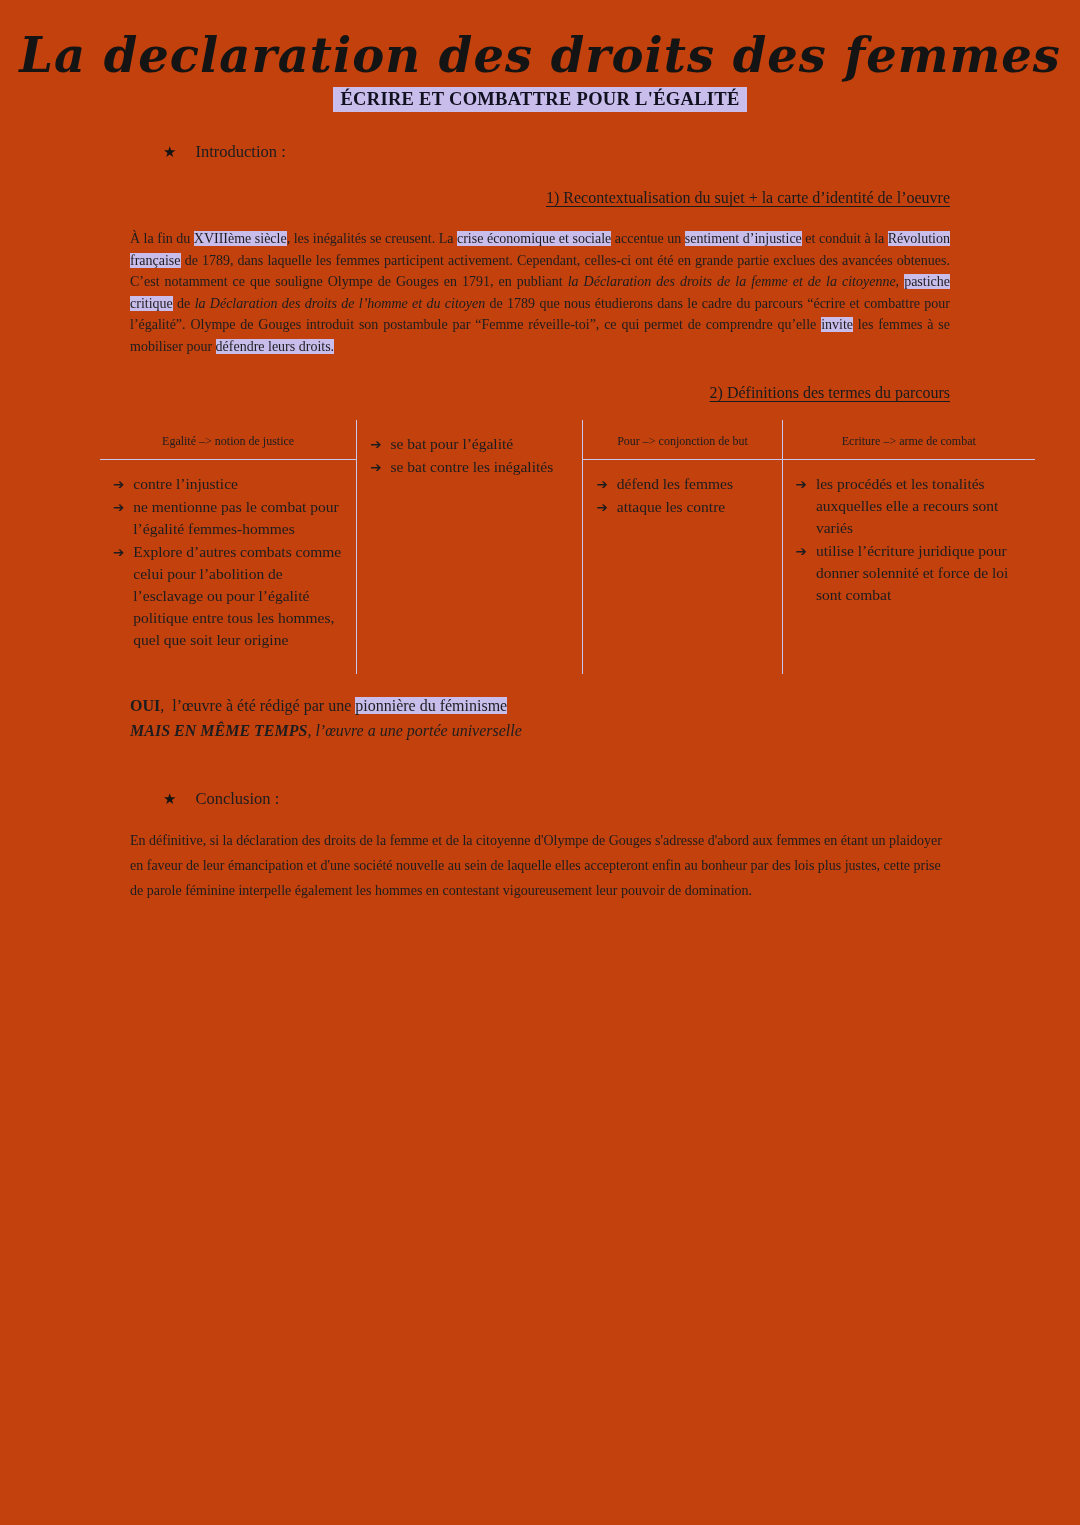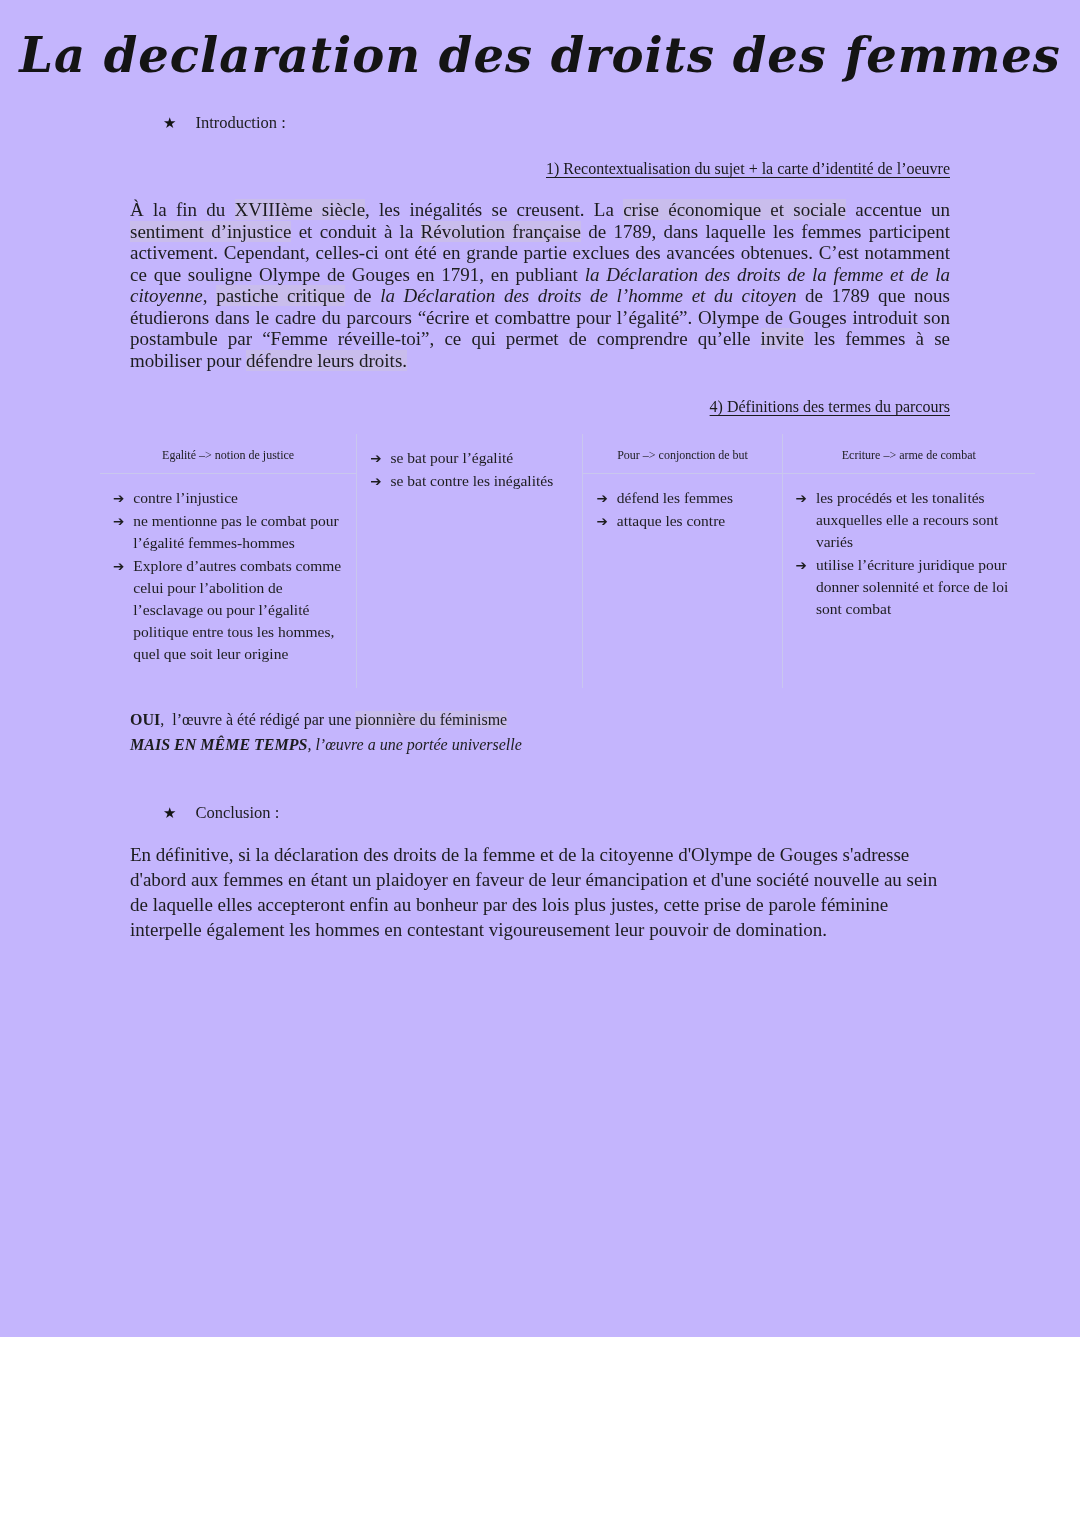--- a/index.html
+++ b/index.html
@@ -1,41 +1,41 @@
 <!DOCTYPE html>
 <html style="--hl: #c9bdec; --line: #c9c7ee;"><head>
 <meta charset="utf-8">
 <style>
   :root { --hl:#c9bdec; --line:#c9c7ee; }
   * { margin:0; padding:0; box-sizing:border-box; }
   html,body { background:#ffffff; }
   body { width:1080px; height:1525px; position:relative; }
   .page {
-    width:1080px; height:1337px; background:#c4b5fd; overflow:hidden;
+    width:1080px; height:1525px; background:#c2410c; overflow:hidden;
     font-family:"Liberation Serif", serif; color:#1d1d1f;
   }
   header { padding-top:28px; text-align:center; }
   .title {
     font-family:"DejaVu Serif", serif; font-style:italic; font-weight:700;
     font-size:48px; line-height:1.15; color:#141414; letter-spacing:1px;
   }
   .subtitle-row { margin-top:4px; }
   .subtitle {
     display:inline-block; background:var(--hl); color:#10101e;
     font-weight:700; font-size:18.5px; line-height:1.25; padding:1px 7px;
     letter-spacing:0.3px;
   }
   .content { margin:0 130px; width:820px; }
   .star-line { margin:30px 0 0 33px; font-size:16.5px; display:flex; align-items:center; gap:19px; }
   .star { font-family:"DejaVu Sans", sans-serif; font-size:15px; color:#141414; }
   .sec-heading {
     margin-top:27px; font-size:16px; color:#1a1a1c;
     text-decoration:underline; text-underline-offset:3px;text-align:right;
   }
-  .para { margin-top:21px; font-size:19px; line-height:21.5px; text-align:justify; }
+  .para { margin-top:21px; font-size:14px; line-height:21.5px; text-align:justify; }
   .para .hl, .hl { background:var(--hl); }
   .it { font-style:italic; }
   .b  { font-weight:700; }
   
   .ov-table { display:flex; width:935px; margin:18px 0 0 -30px; }
   .ov-col { min-height:228px; }
   .ov-col.c1 { width:27.4%; }
   .ov-col.c2 { width:24.2%; }
   .ov-col.c3 { width:21.3%; }
   .ov-col.c4 { width:27.1%; }
@@ -51,34 +51,37 @@
   .plan-line.second { margin-top:2px;font-style:italic; }
   .star-line.conclusion { margin-top:47px; }
   .para.conclusion-text { text-align:left; line-height:25px; margin-top:19px; }
 </style>
 </head>
 <body>
 
 <div class="page">
   <header>
     <h1 class="title">La declaration des droits des femmes</h1>
+    <div class="subtitle-row">
+      <span class="subtitle">ÉCRIRE ET COMBATTRE POUR L'ÉGALITÉ</span>
+    </div>
   </header>
 
   <div class="content">
 
     <div class="star-line">
       <span class="star">★</span>
       <span>Introduction :</span>
     </div>
 
     <div class="sec-heading">1) Recontextualisation du sujet + la carte d’identité de l’oeuvre</div>
 
     <p class="para"><span>À la fin du </span><span class="hl">XVIIIème siècle</span><span>, les inégalités se creusent. La </span><span class="hl">crise économique et sociale</span><span> accentue un </span><span class="hl">sentiment d’injustice</span><span> et conduit à la </span><span class="hl">Révolution française</span><span> de 1789, dans laquelle les femmes participent activement. Cependant, celles-ci ont été en grande partie exclues des avancées obtenues. C’est notamment ce que souligne Olympe de Gouges en 1791, en publiant </span><span class="it">la Déclaration des droits de la femme et de la citoyenne</span><span>, </span><span class="hl">pastiche critique</span><span> de </span><span class="it">la Déclaration des droits de l’homme et du citoyen</span><span> de 1789 que nous étudierons dans le cadre du parcours “écrire et combattre pour l’égalité”. Olympe de Gouges introduit son postambule par “Femme réveille-toi”, ce qui permet de comprendre qu’elle </span><span class="hl">invite</span><span> les femmes à se mobiliser pour </span><span class="hl">défendre leurs droits.</span></p>
 
-    <div class="sec-heading">4) Définitions des termes du parcours</div>
+    <div class="sec-heading">2) Définitions des termes du parcours</div>
 
     <div class="ov-table">
       <div class="ov-col c1">
         <div class="ov-head">Egalité –&gt; notion de justice</div>
         <div class="ov-body">
             <div class="item">
               <span class="arrow">➔</span>
               <span>contre l’injustice</span>
             </div>
             <div class="item">

